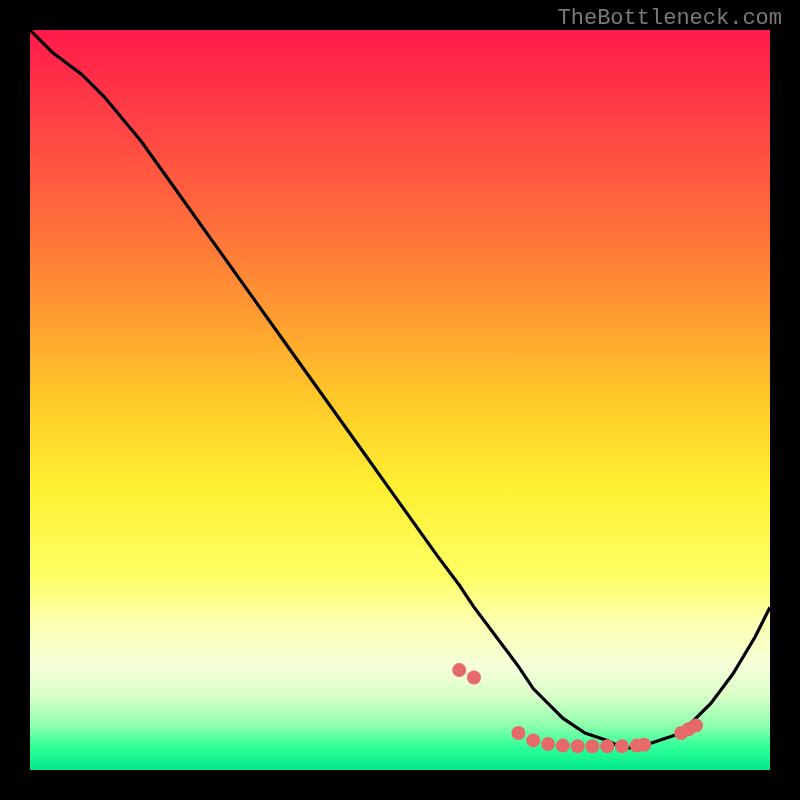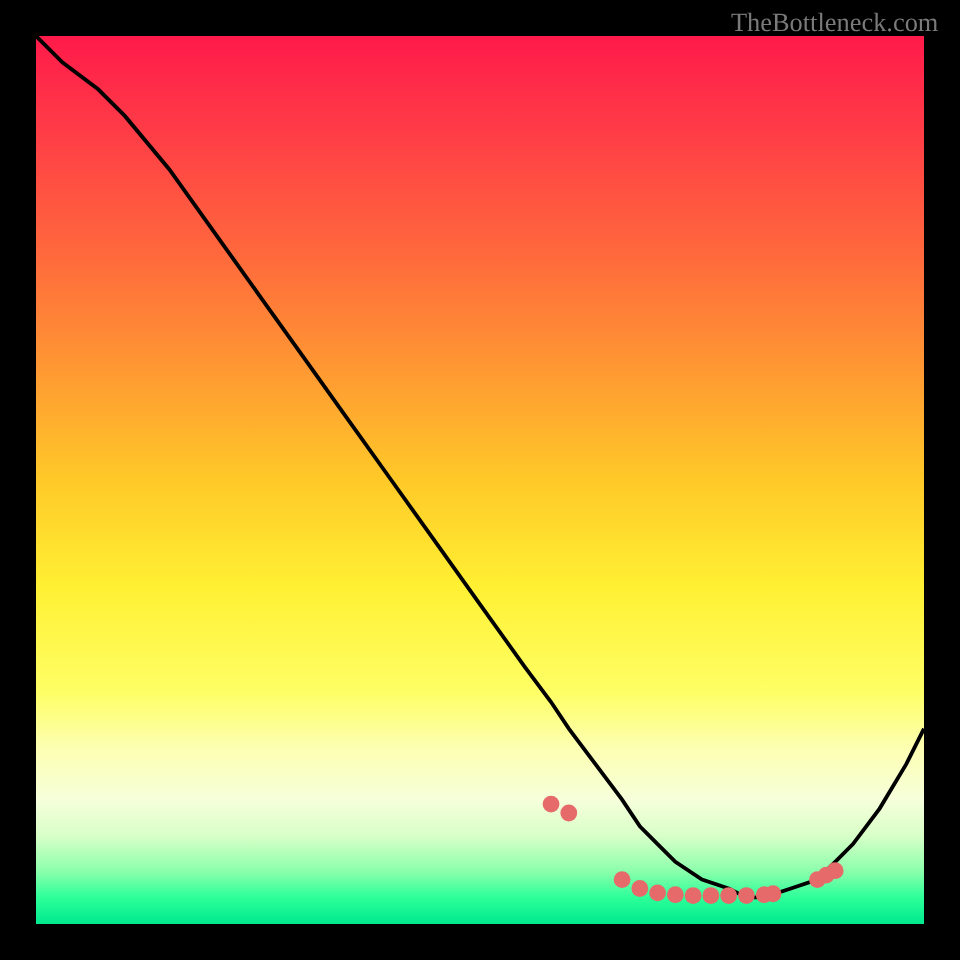--- a/index.html
+++ b/index.html
@@ -7,21 +7,21 @@
     width: 800px;
     height: 800px;
     background: #000;
     overflow: hidden;
     position: relative;
   }
   .watermark {
     position: absolute;
     top: 6px;
     right: 18px;
-    font-family: Liberation Serif, serif;
+    font-family: Liberation Mono, monospace;
     font-size: 22px;
     font-weight: 500;
     color: #7a7a7a;
     z-index: 10;
   }
   .plot-area {
     position: absolute;
     left: 30px;
     top: 30px;
     width: 740px;

